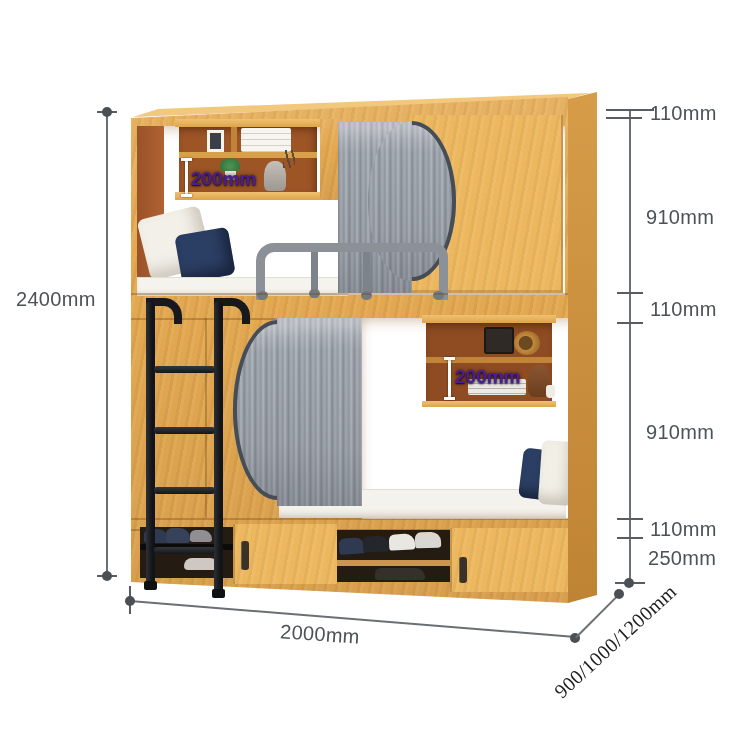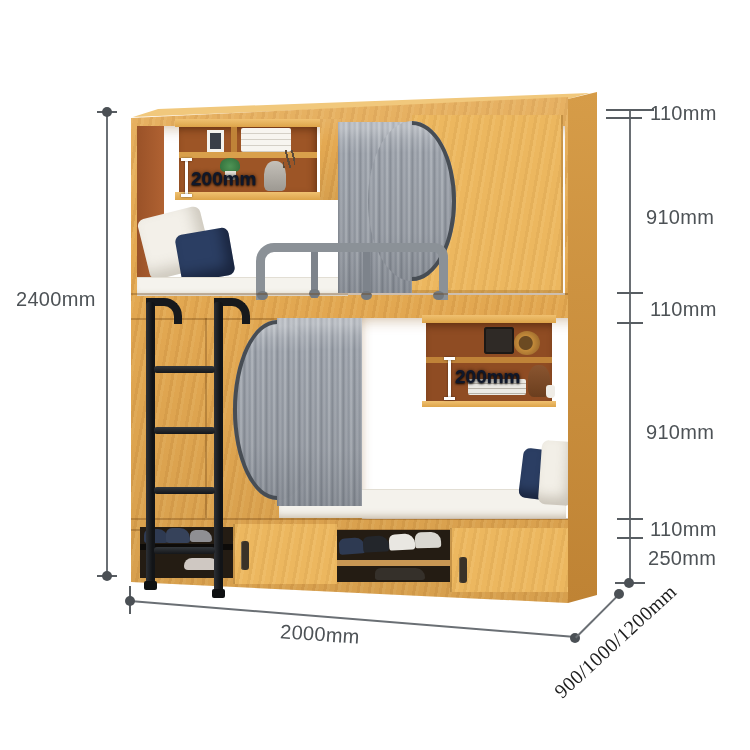--- a/index.html
+++ b/index.html
@@ -33,21 +33,21 @@
 
   
   .dline { position:absolute; background:#6a6f74; }
   .tick  { position:absolute; background:#585d62; height:2px; }
   .vtick { position:absolute; background:#585d62; width:2px; }
   .ddot  { position:absolute; width:10px; height:10px; border-radius:50%; background:#4b5055; }
   .dlab  { position:absolute; font:400 20px "Liberation Sans",sans-serif; color:#4d5256;
            letter-spacing:.3px; white-space:nowrap; }
   .dlab-serif { font-family:"Liberation Serif", serif; color:#1c1c1c; font-size:20px; }
 
-  .w200 { position:absolute; font:700 19px "Liberation Sans",sans-serif; color:#0f172a;
+  .w200 { position:absolute; font:700 19px "Liberation Sans",sans-serif; color:#4c1d95;
           text-shadow:0 1px 2px rgba(0,0,0,.9), 0 0 4px rgba(0,0,0,.6); white-space:nowrap; }
   .wbr  { position:absolute; background:#fff; box-shadow:0 0 2px rgba(0,0,0,.55); }
 
   .whitebay { background:#ffffff;
       box-shadow: inset 0 10px 14px -8px rgba(140,90,30,.38), inset 8px 0 12px -9px rgba(140,90,30,.30); }
 
   .pillow { position:absolute; border-radius:7px; }
   .shoe { position:absolute; border-radius:6px 10px 3px 3px; }
   .rail-post { position:absolute; width:7px; background:#7d838b; }
   .ball { position:absolute; width:11px; height:9px; border-radius:50%; background:#73797f; }

